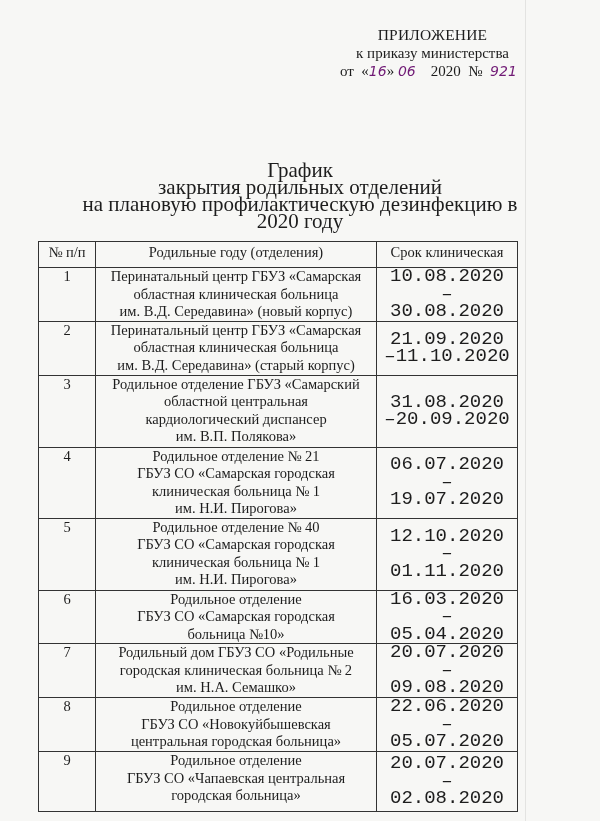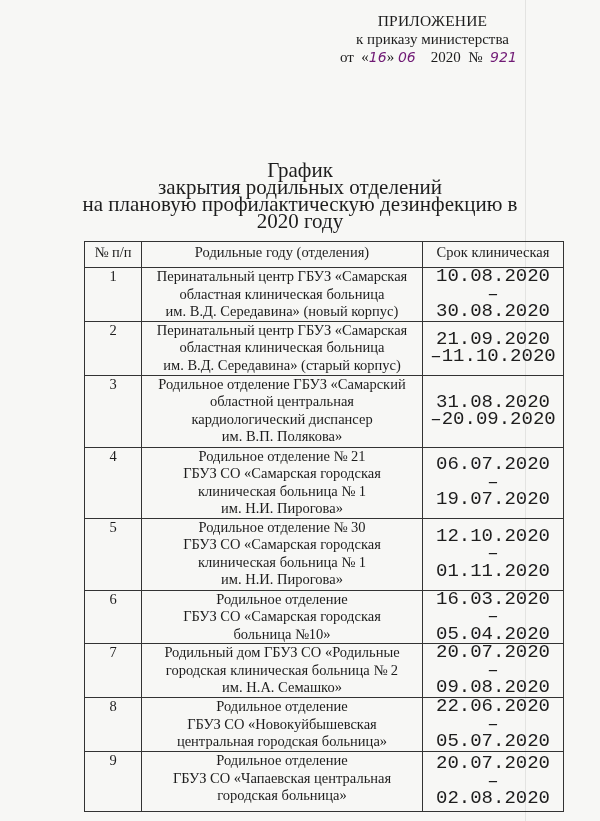--- a/index.html
+++ b/index.html
@@ -7,37 +7,37 @@
       width: 600px; height: 821px; position: relative; overflow: hidden;
       background: #f7f7f5;
       font-family: "Liberation Serif", "DejaVu Serif", serif;
       color: #1d1d1d;
     }
     .fold {
       position: absolute; left: 525px; top: 0; width: 1px; height: 821px;
       background: rgba(0,0,0,0.08);
     }
     .appendix {
-      position: absolute; left: 300px; top: 12px; width: 265px;
+      position: absolute; left: 300px; top: 26px; width: 265px;
       text-align: center; font-size: 15px; line-height: 18px;
     }
     .appendix .title { font-size: 15.5px; letter-spacing: 0.2px; }
     .appendix .dateline { text-align: left; padding-left: 40px; white-space: pre; }
     .hand {
       font-family: "DejaVu Sans", sans-serif; font-style: italic;
       color: #701a75; font-size: 14px;
     }
     .doc-heading {
       position: absolute; left: 60px; top: 162px; width: 480px;
       text-align: center; font-size: 21px; line-height: 17px;
     }
     table.schedule {
       position: absolute; left: 38px; top: 241px;
       width: 480px; border-collapse: collapse;
-      font-size: 14.5px; line-height: 17.5px; margin-left: 46px;
+      font-size: 14.5px; line-height: 17.5px;
     }
     table.schedule th, table.schedule td {
       border: 1px solid #333; padding: 0 3px; text-align: center;
     }
     table.schedule th { font-weight: normal; height: 23px; vertical-align: top; padding-top: 2px; }
     table.schedule td.num { vertical-align: top; width: 50px; padding-top: 0; }
     table.schedule td.name { width: 274px; vertical-align: top; }
     table.schedule td.period { vertical-align: middle; font-size: 19px; font-family: Liberation Mono, monospace; }
     .ln { display: block; }
   </style>
@@ -101,21 +101,21 @@
           <span class="ln">Родильное отделение № 21</span>
           <span class="ln">ГБУЗ СО «Самарская городская</span>
           <span class="ln">клиническая больница № 1</span>
           <span class="ln">им. Н.И. Пирогова»</span>
         </td>
         <td class="period">06.07.2020 – 19.07.2020</td>
       </tr>
       <tr style="height: 72px;">
         <td class="num">5</td>
         <td class="name">
-          <span class="ln">Родильное отделение № 30</span>
+          <span class="ln">Родильное отделение № 40</span>
           <span class="ln">ГБУЗ  СО «Самарская городская</span>
           <span class="ln">клиническая больница № 1</span>
           <span class="ln">им. Н.И. Пирогова»</span>
         </td>
         <td class="period">12.10.2020 – 01.11.2020</td>
       </tr>
       <tr style="height: 52px;">
         <td class="num">6</td>
         <td class="name">
           <span class="ln">Родильное отделение</span>

